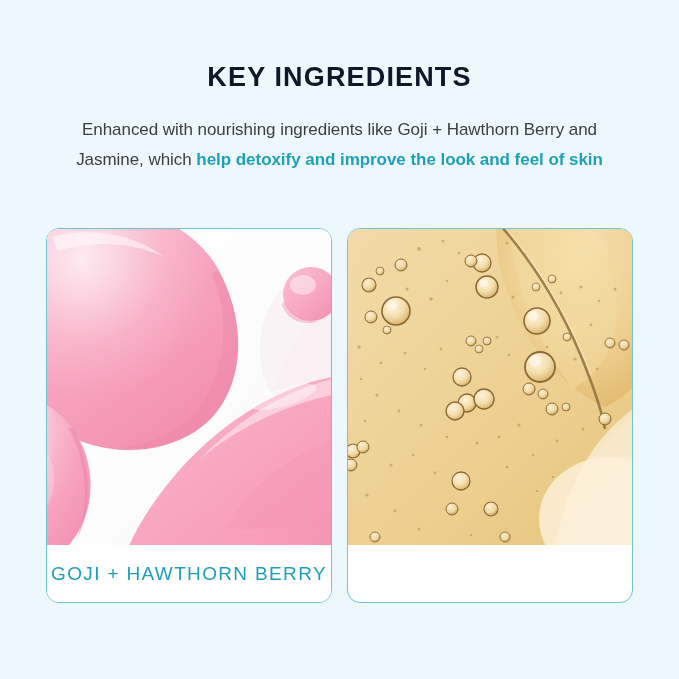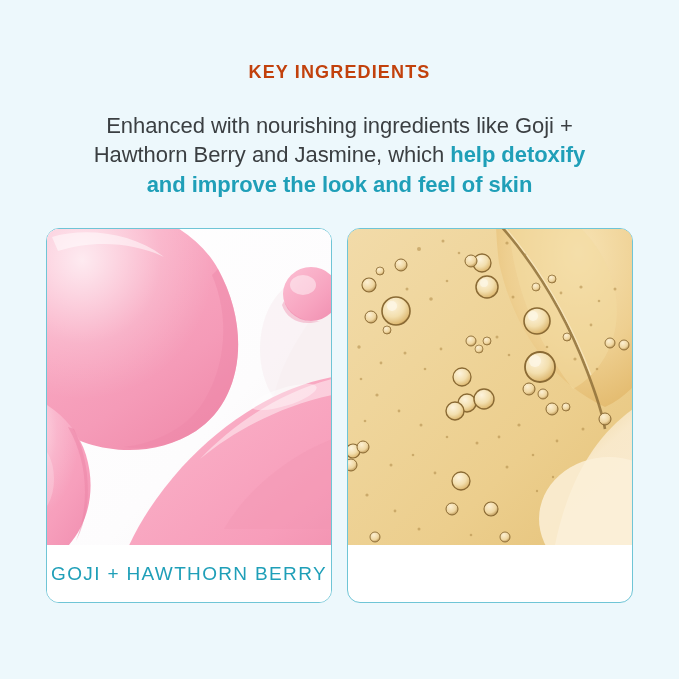--- a/index.html
+++ b/index.html
@@ -26,33 +26,33 @@
   
   .header {
     position: absolute;
     top: 62px;
     left: 0;
     width: 679px;
     text-align: center;
   }
 
   .page-title {
-    color: #c2410c;
-    font-size: 18px;
+    color: #0f172a;
+    font-size: 27px;
     font-weight: 700;
     letter-spacing: 1.15px;
     line-height: 1.15;
     text-transform: uppercase;
   }
 
   .subtitle {
-    margin-top: 28px;
+    margin-top: 22px;
     padding: 0 76px;
     color: #3b3f42;
-    font-size: 22px;
+    font-size: 17px;
     font-weight: 400;
     line-height: 29.5px;
     letter-spacing: -0.05px;
     text-align: center;
   }
 
   .subtitle .accent {
     color: #1f9fb8;
     font-weight: 700;
   }

